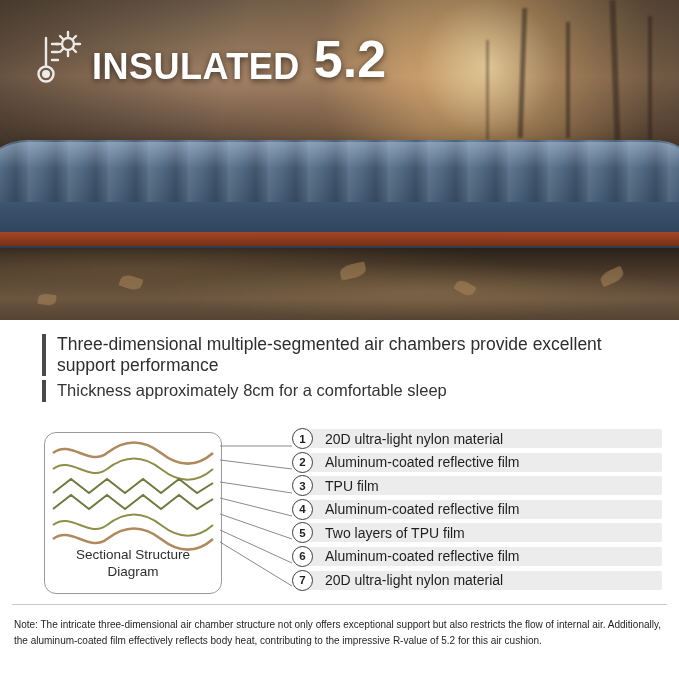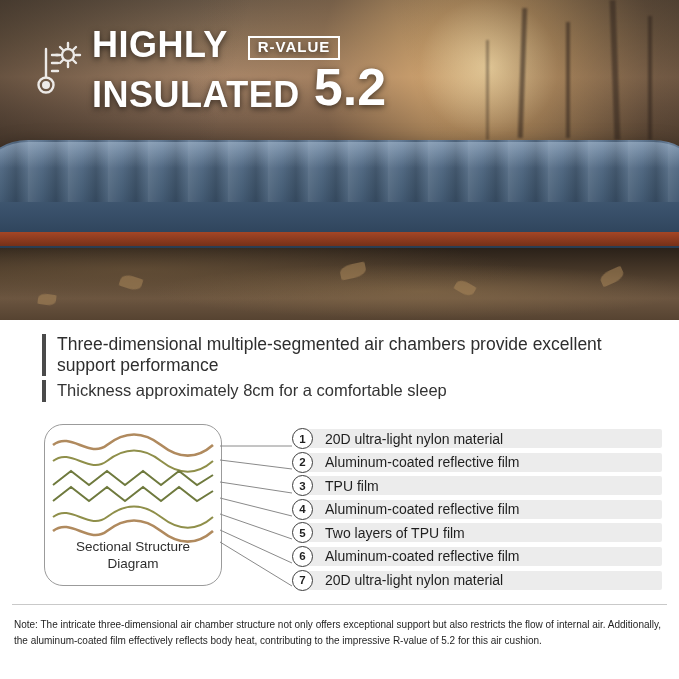--- a/index.html
+++ b/index.html
@@ -221,25 +221,25 @@
   .diagram-section {
     position: absolute;
     left: 0;
     top: 424px;
     width: 679px;
     height: 180px;
   }
   .sectional-box {
     position: absolute;
     left: 44px;
-    top: 0;
+    top: 8px;
     width: 176px;
     height: 160px;
     border: 1px solid #9b9b9b;
-    border-radius: 19px;
+    border-radius: 12px;
     background: #ffffff;
     overflow: hidden;
   }
   .layers-svg {
     position: absolute;
     left: 0;
     top: 4px;
   }
   .sectional-caption {
     position: absolute;
@@ -361,26 +361,20 @@
             <path d="M16 10 a5 5 0 0 1 10 0 v28" opacity="0"></path>
             <path d="M22 16 h6 M22 24 h6 M22 32 h6"></path>
             <circle cx="38" cy="16" r="6"></circle>
             <path d="M38 4 v4 M38 24 v4 M26 16 h4 M46 16 h4 M30 8 l3 3 M46 8 l-3 3 M30 24 l3 -3 M46 24 l-3 -3"></path>
           </g>
           <circle cx="16" cy="46" r="4" fill="#ffffff" opacity="0.95"></circle>
         </svg>
       </div>
       <div class="badge-text">
         <div class="badge-line">
-          <span class="badge-word">HIGHLY</span>
-          <div class="rvalue-box">
-            <span class="rvalue-label">R-VALUE</span>
-          </div>
-        </div>
-        <div class="badge-line">
           <span class="badge-word">INSULATED</span>
           <span class="rvalue-num">5.2</span>
         </div>
       </div>
     </div>
   </div>
 
   <div class="claims">
     <div class="claim claim-a">
       <div class="claim-bar"></div>

